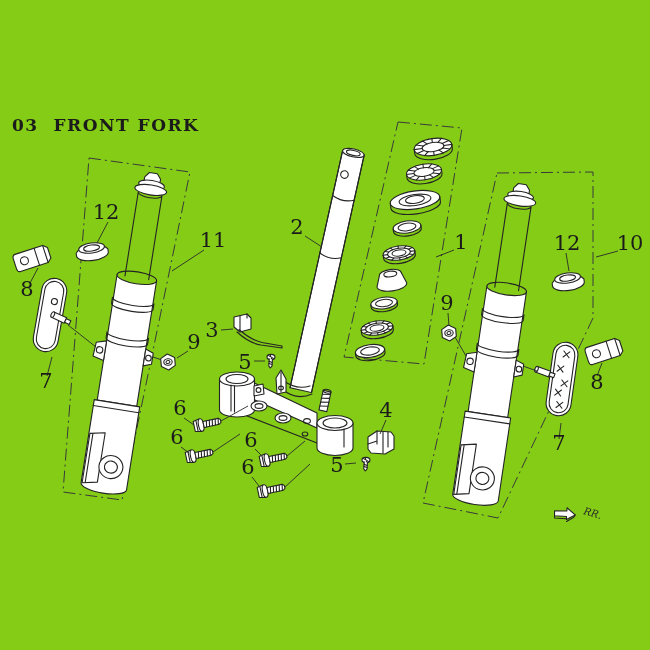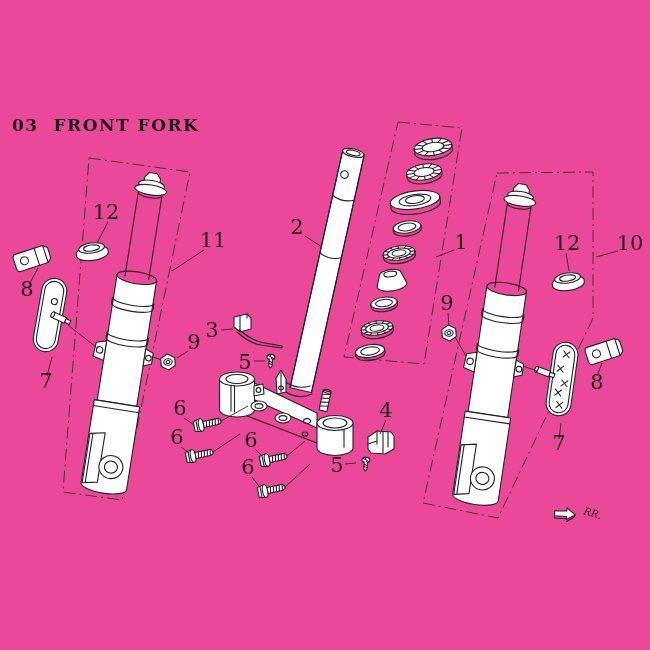--- a/index.html
+++ b/index.html
@@ -1,16 +1,16 @@
 <!DOCTYPE html>
 <html><head>
 <meta charset="utf-8">
 <style>
   html,body{margin:0;padding:0;background:#ffffff;}
-  #stage{position:relative;width:650px;height:650px;background:#ec4899;overflow:hidden;}
+  #stage{position:relative;width:650px;height:650px;background:#84cc16;overflow:hidden;}
   svg{display:block;}
   .lbl{font-family:"DejaVu Serif","Liberation Serif",serif;font-size:21px;fill:#1b1b1b;stroke:none;}
   .title{font-family:"DejaVu Serif","Liberation Serif",serif;font-size:17px;font-weight:700;
          letter-spacing:1.5px;fill:#1b1b1b;stroke:none;white-space:pre;}
   .rr{font-family:"DejaVu Serif","Liberation Serif",serif;font-size:10px;font-style:italic;
       fill:#2a2a2a;stroke:none;}
   .ln{stroke:#2a2a2a;stroke-width:0.9;fill:none;}
   .box{stroke:#3a3a3a;stroke-width:1;fill:none;stroke-dasharray:12 4 2 4;}
   .pt{stroke:#242424;stroke-width:1.1;fill:none;stroke-linecap:round;stroke-linejoin:round;}
   .ptw{stroke:#242424;stroke-width:1.1;fill:#ffffff;stroke-linecap:round;stroke-linejoin:round;}

